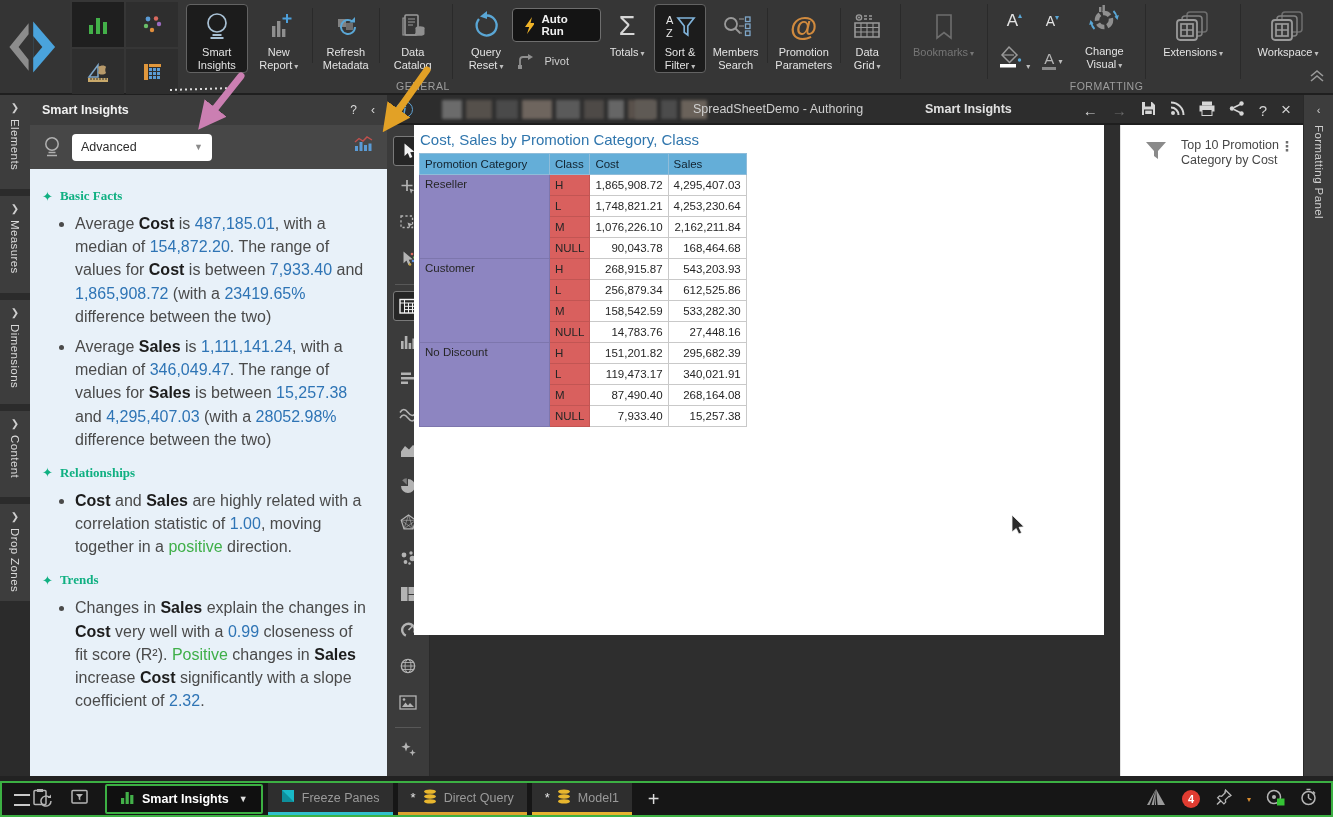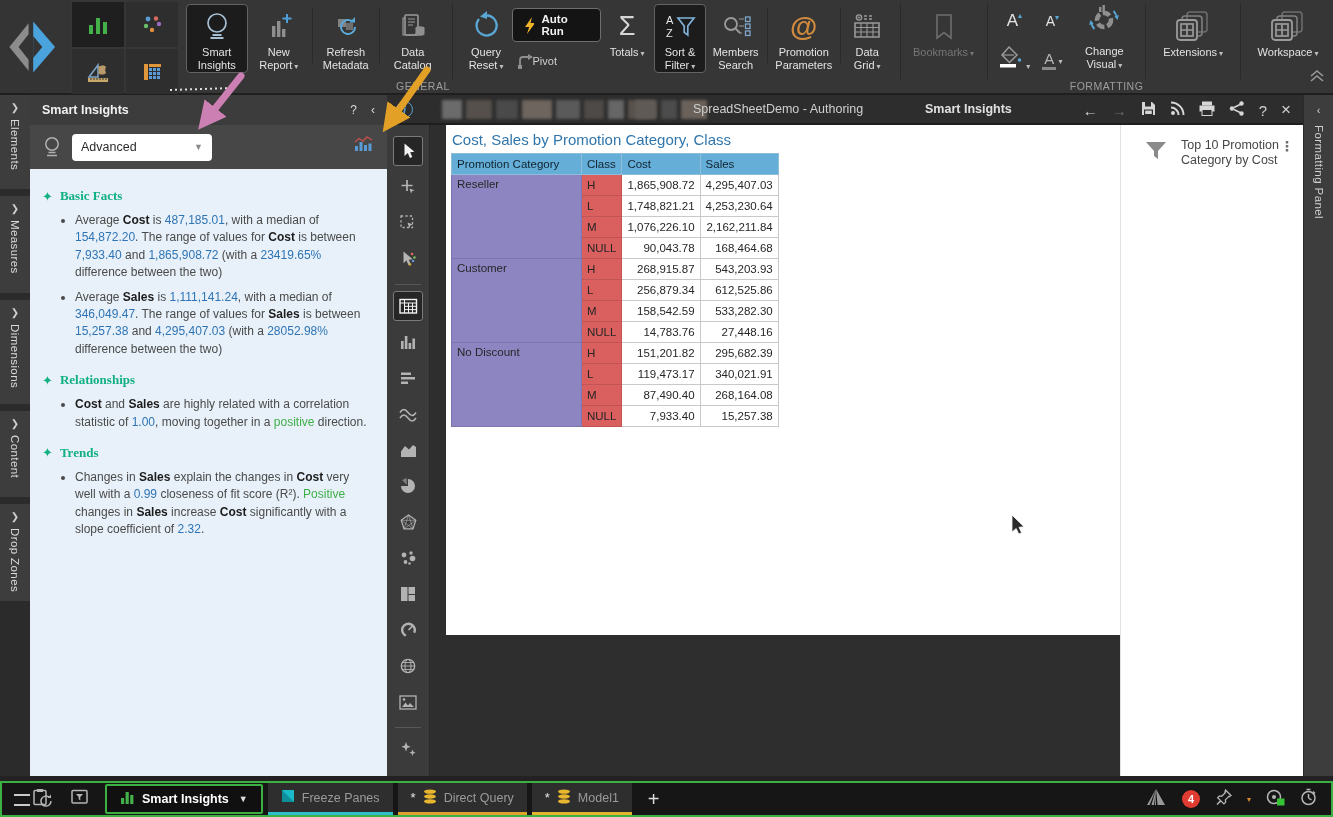--- a/index.html
+++ b/index.html
@@ -18,21 +18,21 @@
   .glabel{position:absolute;bottom:1px;left:0;right:0;text-align:right;font-size:10.5px;color:#9d9d9d;letter-spacing:.5px;}
   .vsep{width:1px;background:#2a2a2a;align-self:stretch;margin:4px 2px 14px 2px;}
   .rbtn{display:flex;flex-direction:column;align-items:center;width:62px;padding-top:3px;color:#e3e3e3;font-size:11px;line-height:1.18;text-align:center;border:1px solid transparent;border-radius:4px;}
   .rbtn .ric{height:38px;display:flex;align-items:center;justify-content:center;}
   .rbtn.sel{background:#1c1c1c;border-color:#636363;}
   .rbtn.disabled{color:#767676;}
   .caret{font-size:8px;color:#bdbdbd;margin-left:2px;}
   .rbtn.disabled .caret{color:#767676;}
   .qcol{display:flex;flex-direction:column;align-items:flex-start;padding-top:4px;}
   .autorun{display:flex;align-items:center;gap:7px;background:#141414;border:1px solid #6e6e6e;border-radius:4px;padding:4px 11px;color:#f0f0f0;font-size:11.5px;font-weight:bold;}
-  .pivotrow{display:flex;align-items:center;gap:0;margin:11px 0 9px 4px;color:#cfcfcf;font-size:11px;}
+  .pivotrow{display:flex;align-items:center;gap:12px;margin:11px 0 9px 4px;color:#cfcfcf;font-size:11px;}
   .fmtgrid{display:grid;grid-template-columns:38px 38px 66px;grid-template-rows:34px 40px;align-items:center;justify-items:center;color:#e3e3e3;font-size:11px;}
   #collapse-ribbon{position:absolute;right:8px;bottom:6px;color:#9a9a9a;}
 
   
   #header-bar{left:387px;top:95px;width:916px;height:30px;background:#2d2d2d;border-bottom:2px solid #1e1e1e;}
   #info-badge{position:absolute;left:9px;top:6px;width:17px;height:17px;border:1.5px solid #5fa3d4;border-radius:50%;color:#5fa3d4;font-size:11px;font-style:italic;font-weight:bold;display:flex;align-items:center;justify-content:center;}
   .blkrow{position:absolute;top:5px;height:19px;display:flex;gap:4px;filter:blur(1.6px);}
   .blk{height:19px;border-radius:1px;}
   #doc-title{position:absolute;left:306px;top:7px;color:#cfcfcf;font-size:12.5px;}
   #view-title{position:absolute;left:538px;top:7px;color:#e0e0e0;font-size:12.5px;font-weight:bold;}
@@ -50,34 +50,34 @@
   #si-header{height:30px;background:#3c3c3c;display:flex;align-items:center;padding:0 12px;color:#f0f0f0;}
   #si-header .t{font-size:12.5px;font-weight:bold;flex:1;}
   #si-header .hbtn{color:#d9d9d9;font-size:12px;margin-left:14px;}
   #si-mode{height:44px;background:#474747;display:flex;align-items:center;padding:0 12px;}
   #si-dropdown{width:140px;height:27px;background:#fff;border-radius:4px;margin-left:10px;display:flex;align-items:center;padding:0 9px;font-size:12.5px;color:#2b2b2b;}
   #si-dropdown .dc{margin-left:auto;color:#8a8a8a;font-size:9px;}
   #si-content{flex:1;background:#e8f1f9;padding:11px 14px 0 12px;overflow:hidden;}
   .si-sec-h{display:flex;align-items:center;gap:7px;margin:8px 0 2px 0;}
   .si-sec-h .diamond{font-size:13px;}
   .si-sec-h .st{font-size:13px;font-weight:bold;font-family:Liberation Serif, serif;}
-  .si-ul{margin:8px 0 14px 0;padding-left:33px;color:#4a4a4a;font-size:12px;line-height:1.45;}
+  .si-ul{margin:8px 0 14px 0;padding-left:33px;color:#4a4a4a;font-size:16px;line-height:1.45;}
   .si-ul li{margin-bottom:7px;padding-right:6px;}
   .seg-b{font-weight:bold;color:#1c1c1c;}
   .seg-num{color:#2e74b5;}
   .seg-pos{color:#3faf49;}
 
   
   #tool-palette{left:387px;top:125px;width:43px;height:651px;background:#3b3b3b;border-right:1px solid #2a2a2a;padding-top:5px;}
   .tool{width:30px;height:30px;margin:6px auto 0 auto;display:flex;align-items:center;justify-content:center;border:1px solid transparent;border-radius:3px;}
   .tool.selected{background:#262626;border-color:#7a7a7a;}
   .tsep{width:26px;height:1px;background:#585858;margin:10px auto 4px auto;}
 
   
-  #canvas{left:446px;top:125px;width:690px;height:510px;background:#ffffff;}
+  #canvas{left:414px;top:125px;width:690px;height:510px;background:#ffffff;}
   #tbl-title{position:absolute;left:6px;top:6px;font-size:15px;color:#3076ad;}
   #data-table{position:absolute;left:5px;top:28px;border-collapse:collapse;font-size:11.5px;color:#262626;}
   #data-table th,#data-table td{border:1px solid #c9c9c9;padding:0 5px;height:21px;font-weight:normal;}
   #data-table thead th{background:#64aed8;color:#11222e;text-align:left;border-color:#8fbcd9;}
   #data-table td.cat{background:#8d85c1;vertical-align:top;padding-top:3px;border-color:#7d76ad;}
   #data-table td.cls{background:#d9605e;border-color:#c25553;}
   #data-table td.num{text-align:right;}
 
   
   #filter-panel{left:1120px;top:125px;width:183px;height:651px;background:#fff;border-left:1px solid #e2e2e2;}

